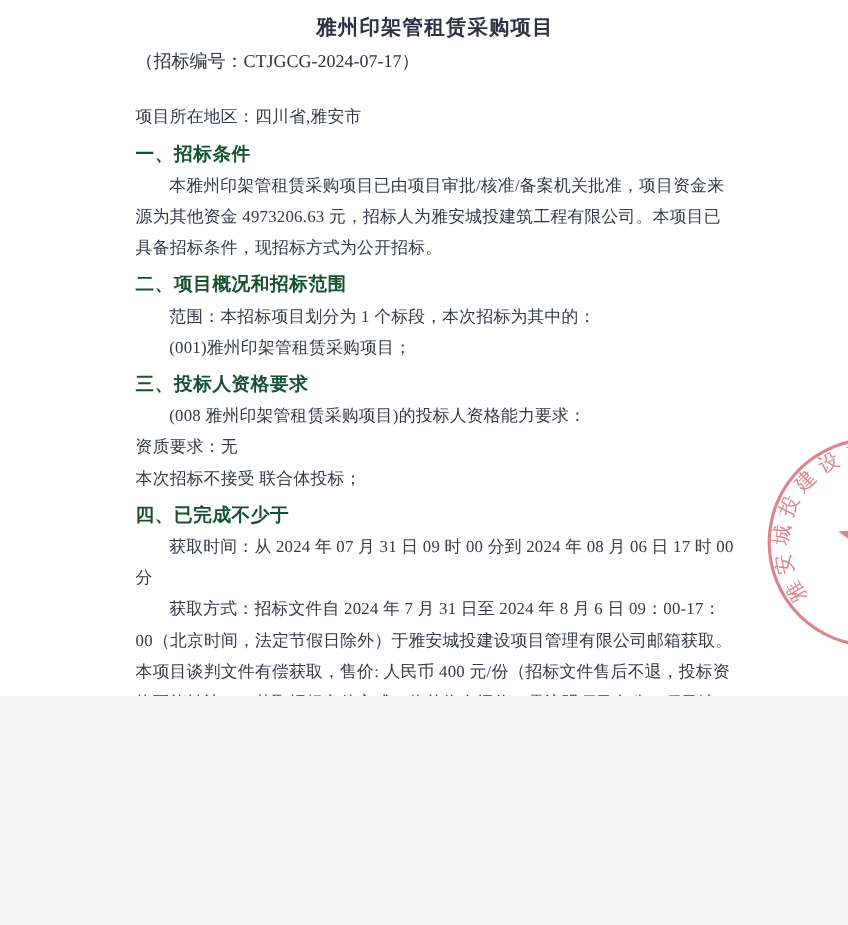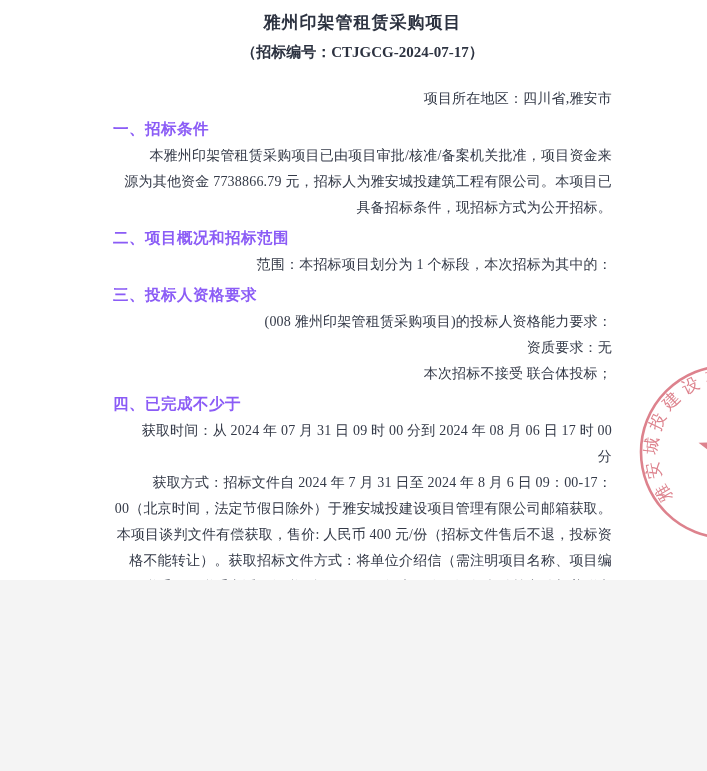--- a/index.html
+++ b/index.html
@@ -23,42 +23,40 @@
     font-size: 17px;
     font-weight: bold;
     text-align: center;
     line-height: 22px;
     letter-spacing: 1px;
     color: #2c3240;
   }
   .doc-subtitle {
     margin-top: 8px;
     font-size: 15px;
-    font-weight: bold;
-    text-align: center;
+    font-weight: normal;
     line-height: 20px;
     color: #2c3240;
   }
   .location {
     margin-top: 24px;
   }
   p {
     margin: 0;
     font-size: 14px;
     line-height: 26px;
     letter-spacing: 0.2px;
-    text-align: right;
   }
   h2.section-heading {
     margin: 4px 0 1px 0;
     font-size: 15.5px;
     font-weight: bold;
     line-height: 26px;
     letter-spacing: 0.5px;
-    color: #8b5cf6;
+    color: #14532d;
   }
   .indent { text-indent: 2em; }
   em.ital { font-style: italic; }
   .seal {
     position: absolute;
     left: 627px;
     top: 352px;
     width: 200px;
     height: 200px;
     opacity: 0.78;
@@ -69,24 +67,25 @@
 <body>
 
 <div class="page">
 
   <h1 class="doc-title">雅州印架管租赁采购项目</h1>
   <div class="doc-subtitle">（招标编号：CTJGCG-2024-07-17）</div>
 
   <p class="location">项目所在地区：四川省,雅安市</p>
 
   <h2 class="section-heading">一、招标条件</h2>
-  <p class="indent">本雅州印架管租赁采购项目已由项目审批/核准/备案机关批准，项目资金来源为其他资金 7738866.79 元，招标人为雅安城投建筑工程有限公司。本项目已具备招标条件，现招标方式为公开招标。</p>
+  <p class="indent">本雅州印架管租赁采购项目已由项目审批/核准/备案机关批准，项目资金来源为其他资金 4973206.63 元，招标人为雅安城投建筑工程有限公司。本项目已具备招标条件，现招标方式为公开招标。</p>
 
   <h2 class="section-heading">二、项目概况和招标范围</h2>
   <p class="indent">范围：本招标项目划分为 1 个标段，本次招标为其中的：</p>
+  <p class="indent">(001)雅州印架管租赁采购项目；</p>
 
   <h2 class="section-heading">三、投标人资格要求</h2>
   <p class="indent">(008 雅州印架管租赁采购项目)的投标人资格能力要求：</p>
   <p>资质要求：无</p>
   <p>本次招标不接受 联合体投标；</p>
 
   <h2 class="section-heading">四、已完成不少于</h2>
   <p class="indent">获取时间：从 2024 年 07 月 31 日 09 时 00 分到 2024 年 08 月 06 日 17 时 00 分</p>
   <p class="indent">获取方式：招标文件自 2024 年 7 月 31 日至 2024 年 8 月 6 日 09：00-17：00（北京时间，法定节假日除外）于雅安城投建设项目管理有限公司邮箱获取。本项目谈判文件有偿获取，售价: 人民币 400 元/份（招标文件售后不退，投标资格不能转让）。获取招标文件方式：将单位介绍信（需注明项目名称、项目编号、联系人及联系电话、纳税人识别号）、经办人身份证复印件等文件加盖鲜章以扫描件方式（注意: 单位介绍信抬头需写代理机构名称）发送至邮箱 3777596484@qq.com，代理机构将于一个工作日内回复公司收款二维码，待代理机构成功收到报名费后，将发送招标文件及其附件给供应商，即报名成功。若有疑问请拨打</p>
 

